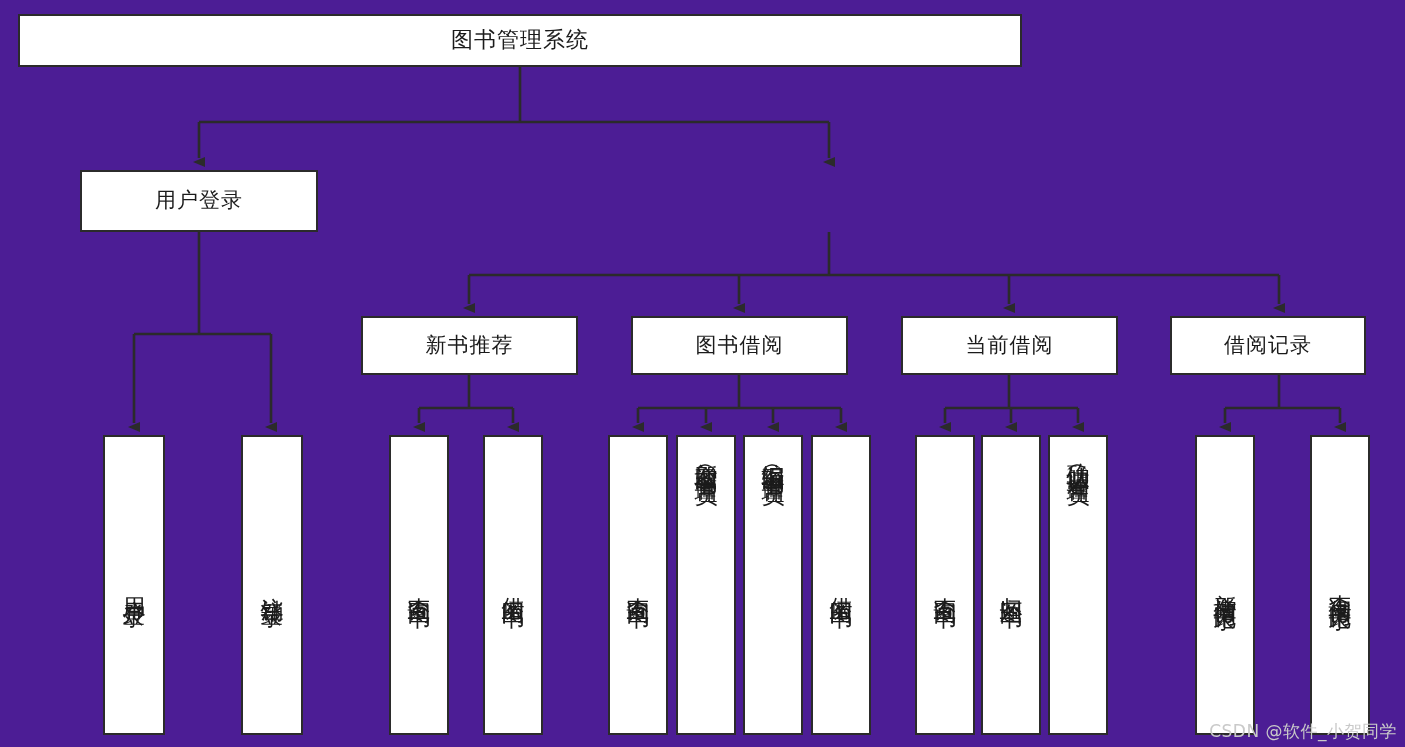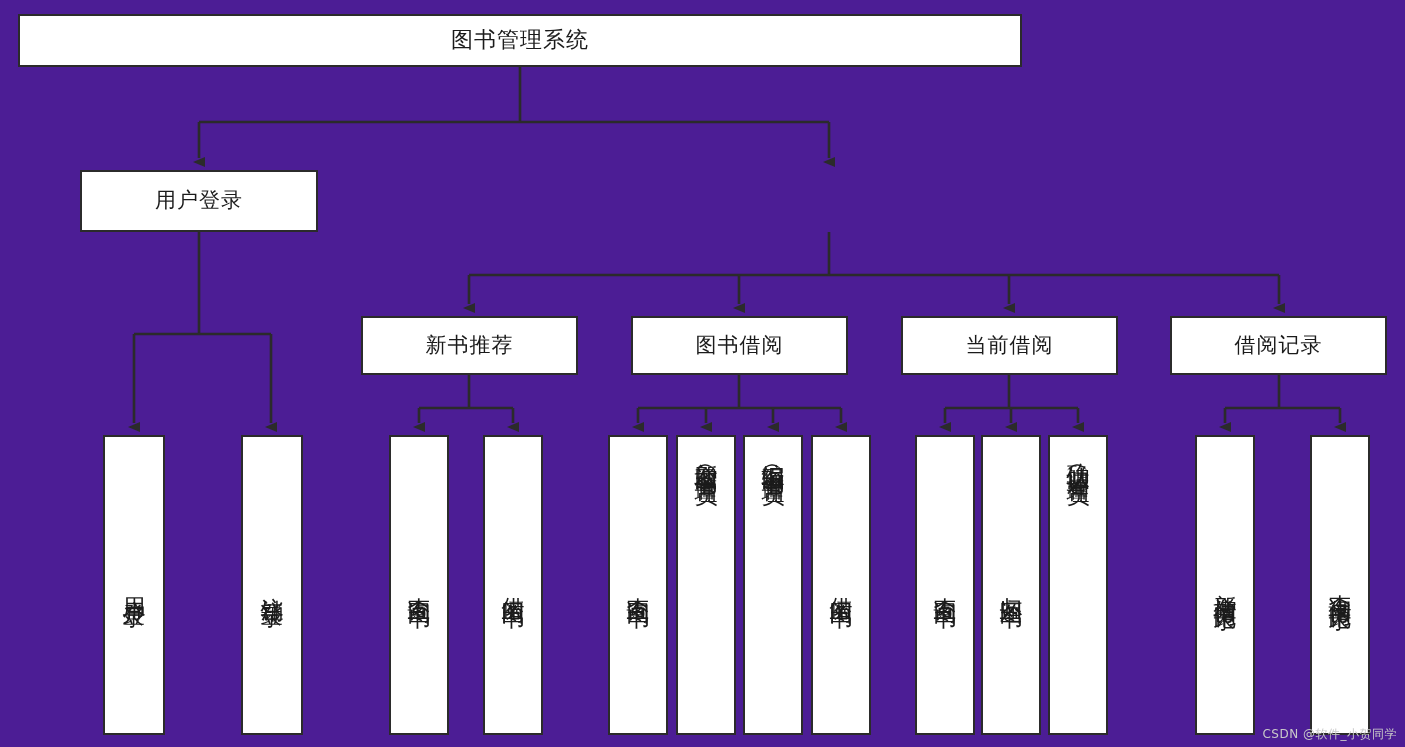--- a/index.html
+++ b/index.html
@@ -34,21 +34,21 @@
     letter-spacing:3px;
     line-height:1;
     white-space:nowrap;
   }
   .v-node.top-align{align-items:flex-start;}
   .v-node.mid-align{align-items:center;}
   .watermark{
     position:absolute;
     right:8px;
     bottom:4px;
-    font-size:12px;
+    font-size:17px;
     color:#c9c9c9;
     z-index:5;
     white-space:nowrap;
     letter-spacing:0.5px;
     pointer-events:none;
   }
 </style>
 </head>
 <body>
 
@@ -114,21 +114,21 @@
 
   <div class="node h-node" style="left:361px;top:316px;width:217px;height:59px;justify-content:center;">
     <span class="lbl">新书推荐</span>
   </div>
   <div class="node h-node" style="left:631px;top:316px;width:217px;height:59px;">
     <span class="lbl">图书借阅</span>
   </div>
   <div class="node h-node" style="left:901px;top:316px;width:217px;height:59px;">
     <span class="lbl">当前借阅</span>
   </div>
-  <div class="node h-node" style="left:1170px;top:316px;width:217px;height:59px;">
+  <div class="node h-node" style="left:1170px;top:316px;width:196px;height:59px;">
     <span class="lbl">借阅记录</span>
   </div>
 
   <div class="node v-node mid-align" style="left:103px;top:435px;width:62px;height:300px;">
     <span class="lbl">用户登录</span>
   </div>
   <div class="node v-node mid-align" style="left:241px;top:435px;width:62px;height:300px;">
     <span class="lbl">注销登录</span>
   </div>
 

